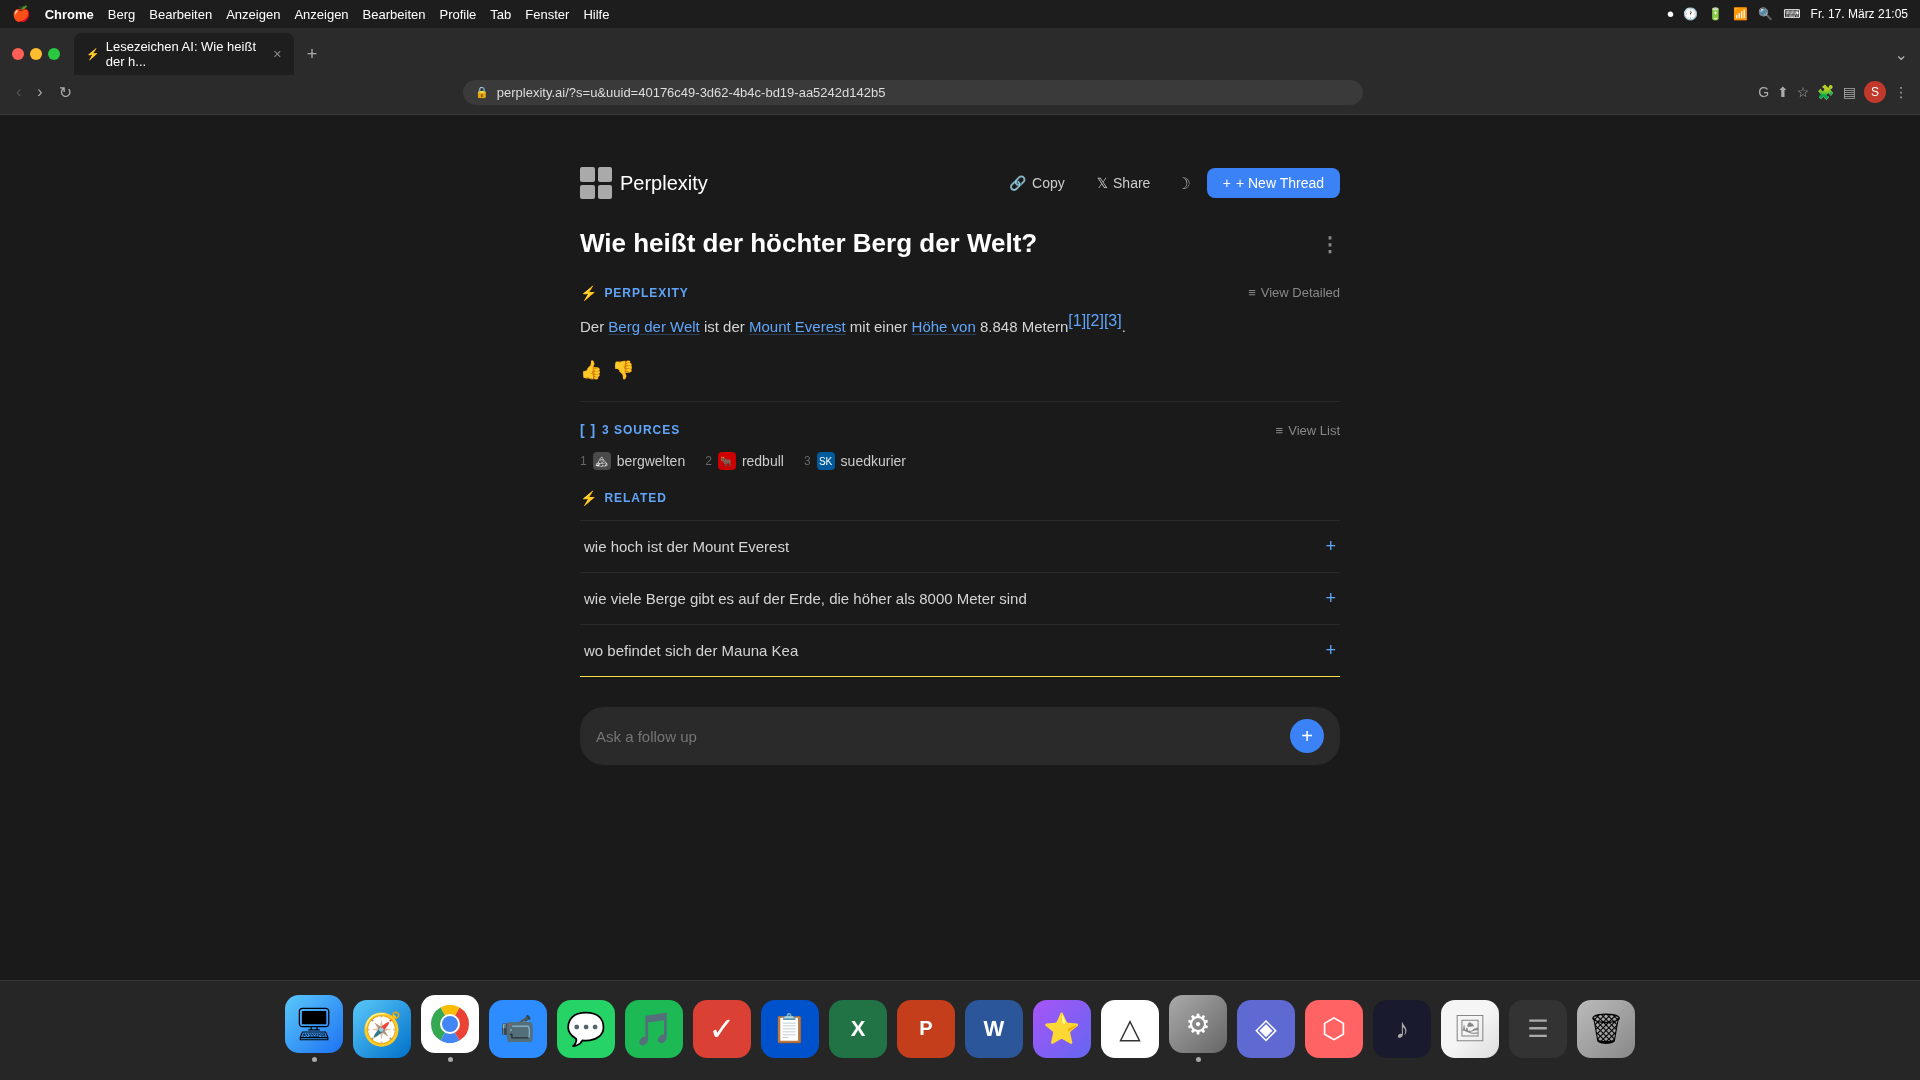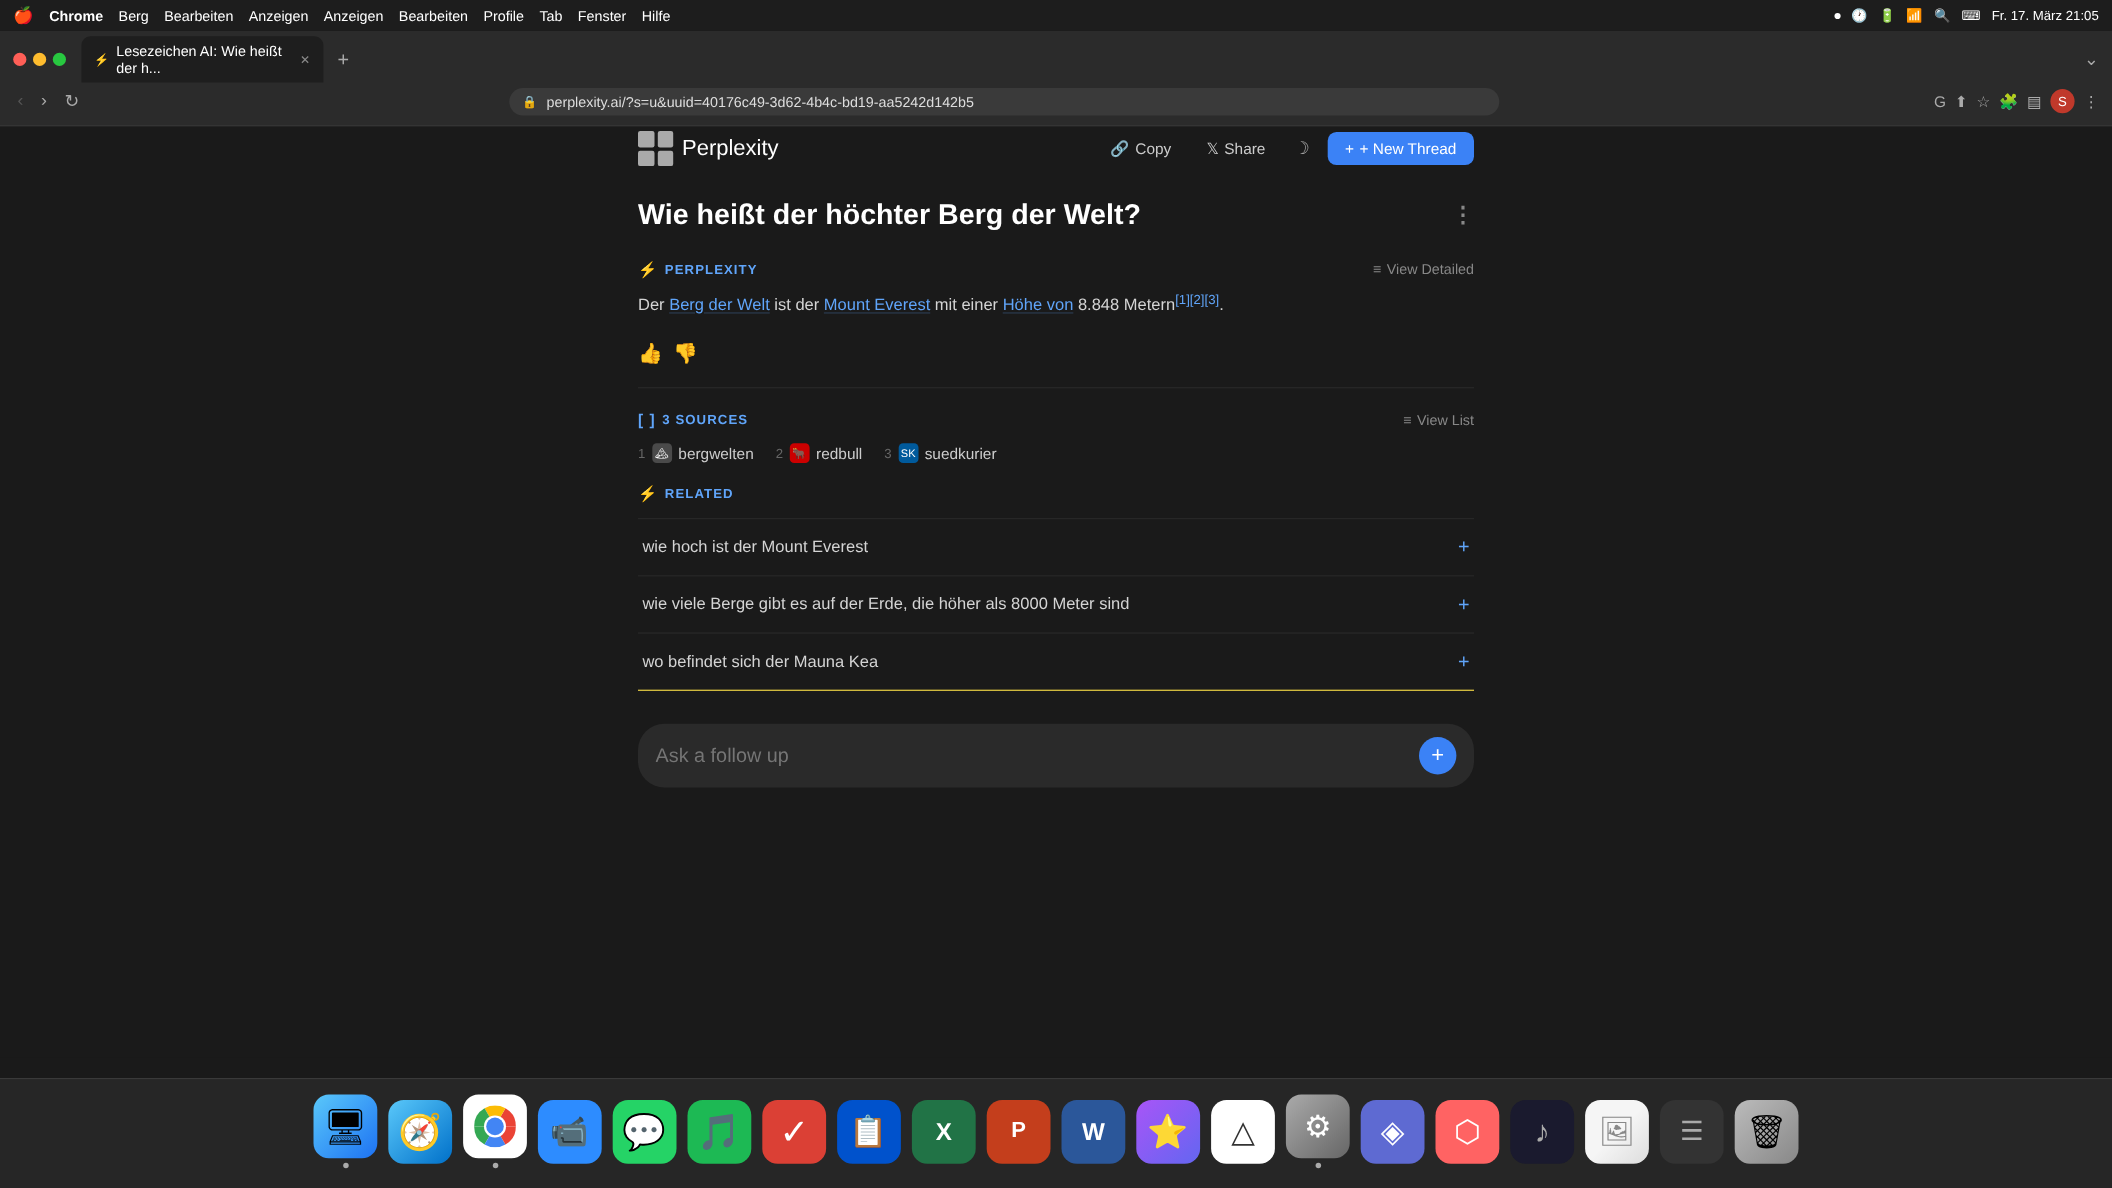--- a/index.html
+++ b/index.html
@@ -88,20 +88,21 @@
       height: calc(1080px - 28px - 86px - 120px);
       background: #1a1a1a;
       overflow-y: auto;
       display: flex;
       justify-content: center;
     }
 
     .content-wrapper {
       width: 760px;
       padding: 4px 0 40px;
+      margin-top: 48px;
     }
 
     
     .perplexity-header {
       display: flex; align-items: center; justify-content: space-between;
       margin-bottom: 28px;
     }
     .perplexity-logo {
       display: flex; align-items: center; gap: 8px;
       color: #fff; font-size: 20px; font-weight: 500;
@@ -155,21 +156,21 @@
     }
 
     .answer-text {
       font-size: 15px; color: #d4d4d4; line-height: 1.7;
     }
     .answer-text a {
       color: #60a5fa; text-decoration: underline; text-decoration-color: #60a5fa44;
       text-underline-offset: 2px;
     }
     .citation {
-      font-size: 12px; color: #60a5fa; vertical-align: super; line-height: 1;
+      font-size: 16px; color: #60a5fa; vertical-align: super; line-height: 1;
     }
 
     
     .feedback-row {
       display: flex; align-items: center; gap: 10px; margin-top: 20px;
       padding-bottom: 20px; border-bottom: 1px solid #2a2a2a;
     }
     .feedback-btn { color: #888; font-size: 18px; cursor: pointer; }
 
     
@@ -220,21 +221,21 @@
 
     
     .ask-followup-bar {
       display: flex; align-items: center;
       background: #2a2a2a; border-radius: 24px;
       padding: 12px 16px; margin-top: 30px;
       gap: 10px;
     }
     .ask-input {
       flex: 1; background: transparent; border: none; outline: none;
-      color: #fdba74; font-size: 18px;
+      color: #fdba74; font-size: 15px;
     }
     .ask-plus-btn {
       width: 34px; height: 34px; border-radius: 50%;
       background: #3b82f6; display: flex; align-items: center; justify-content: center;
       color: #fff; font-size: 20px; cursor: pointer; flex-shrink: 0;
     }
 
     
     .dock {
       position: fixed; bottom: 0; left: 0; right: 0;

